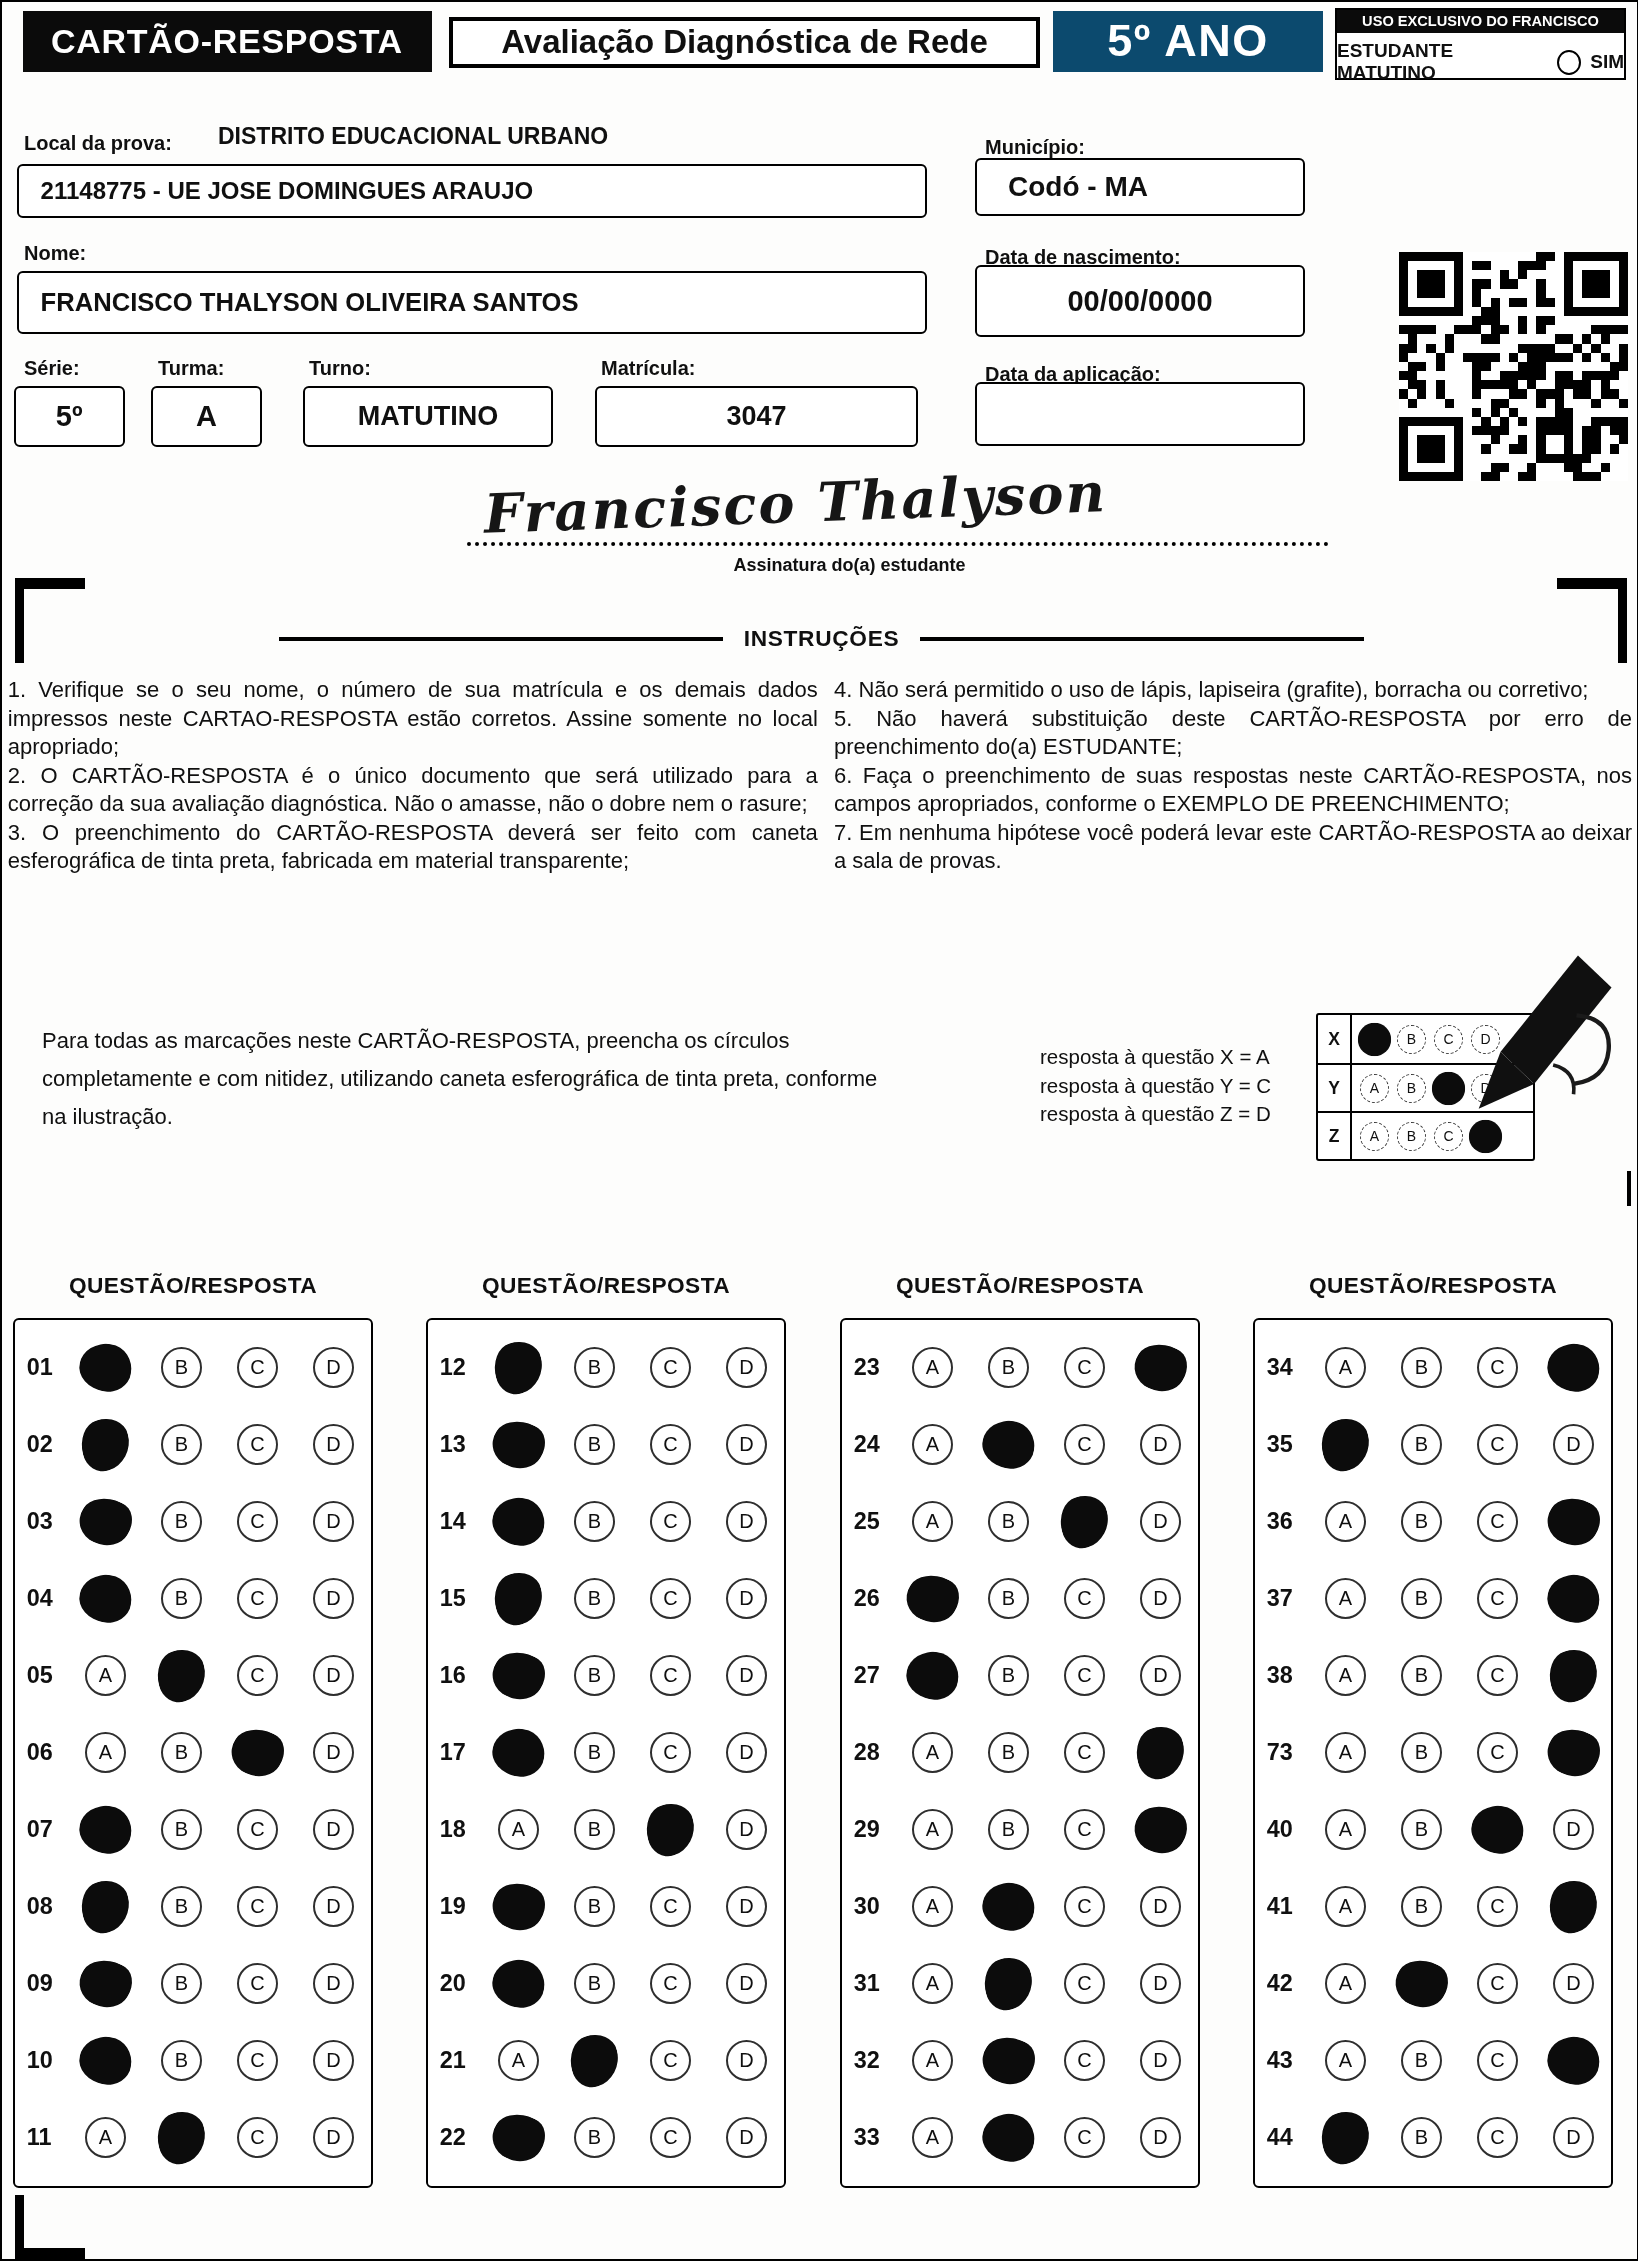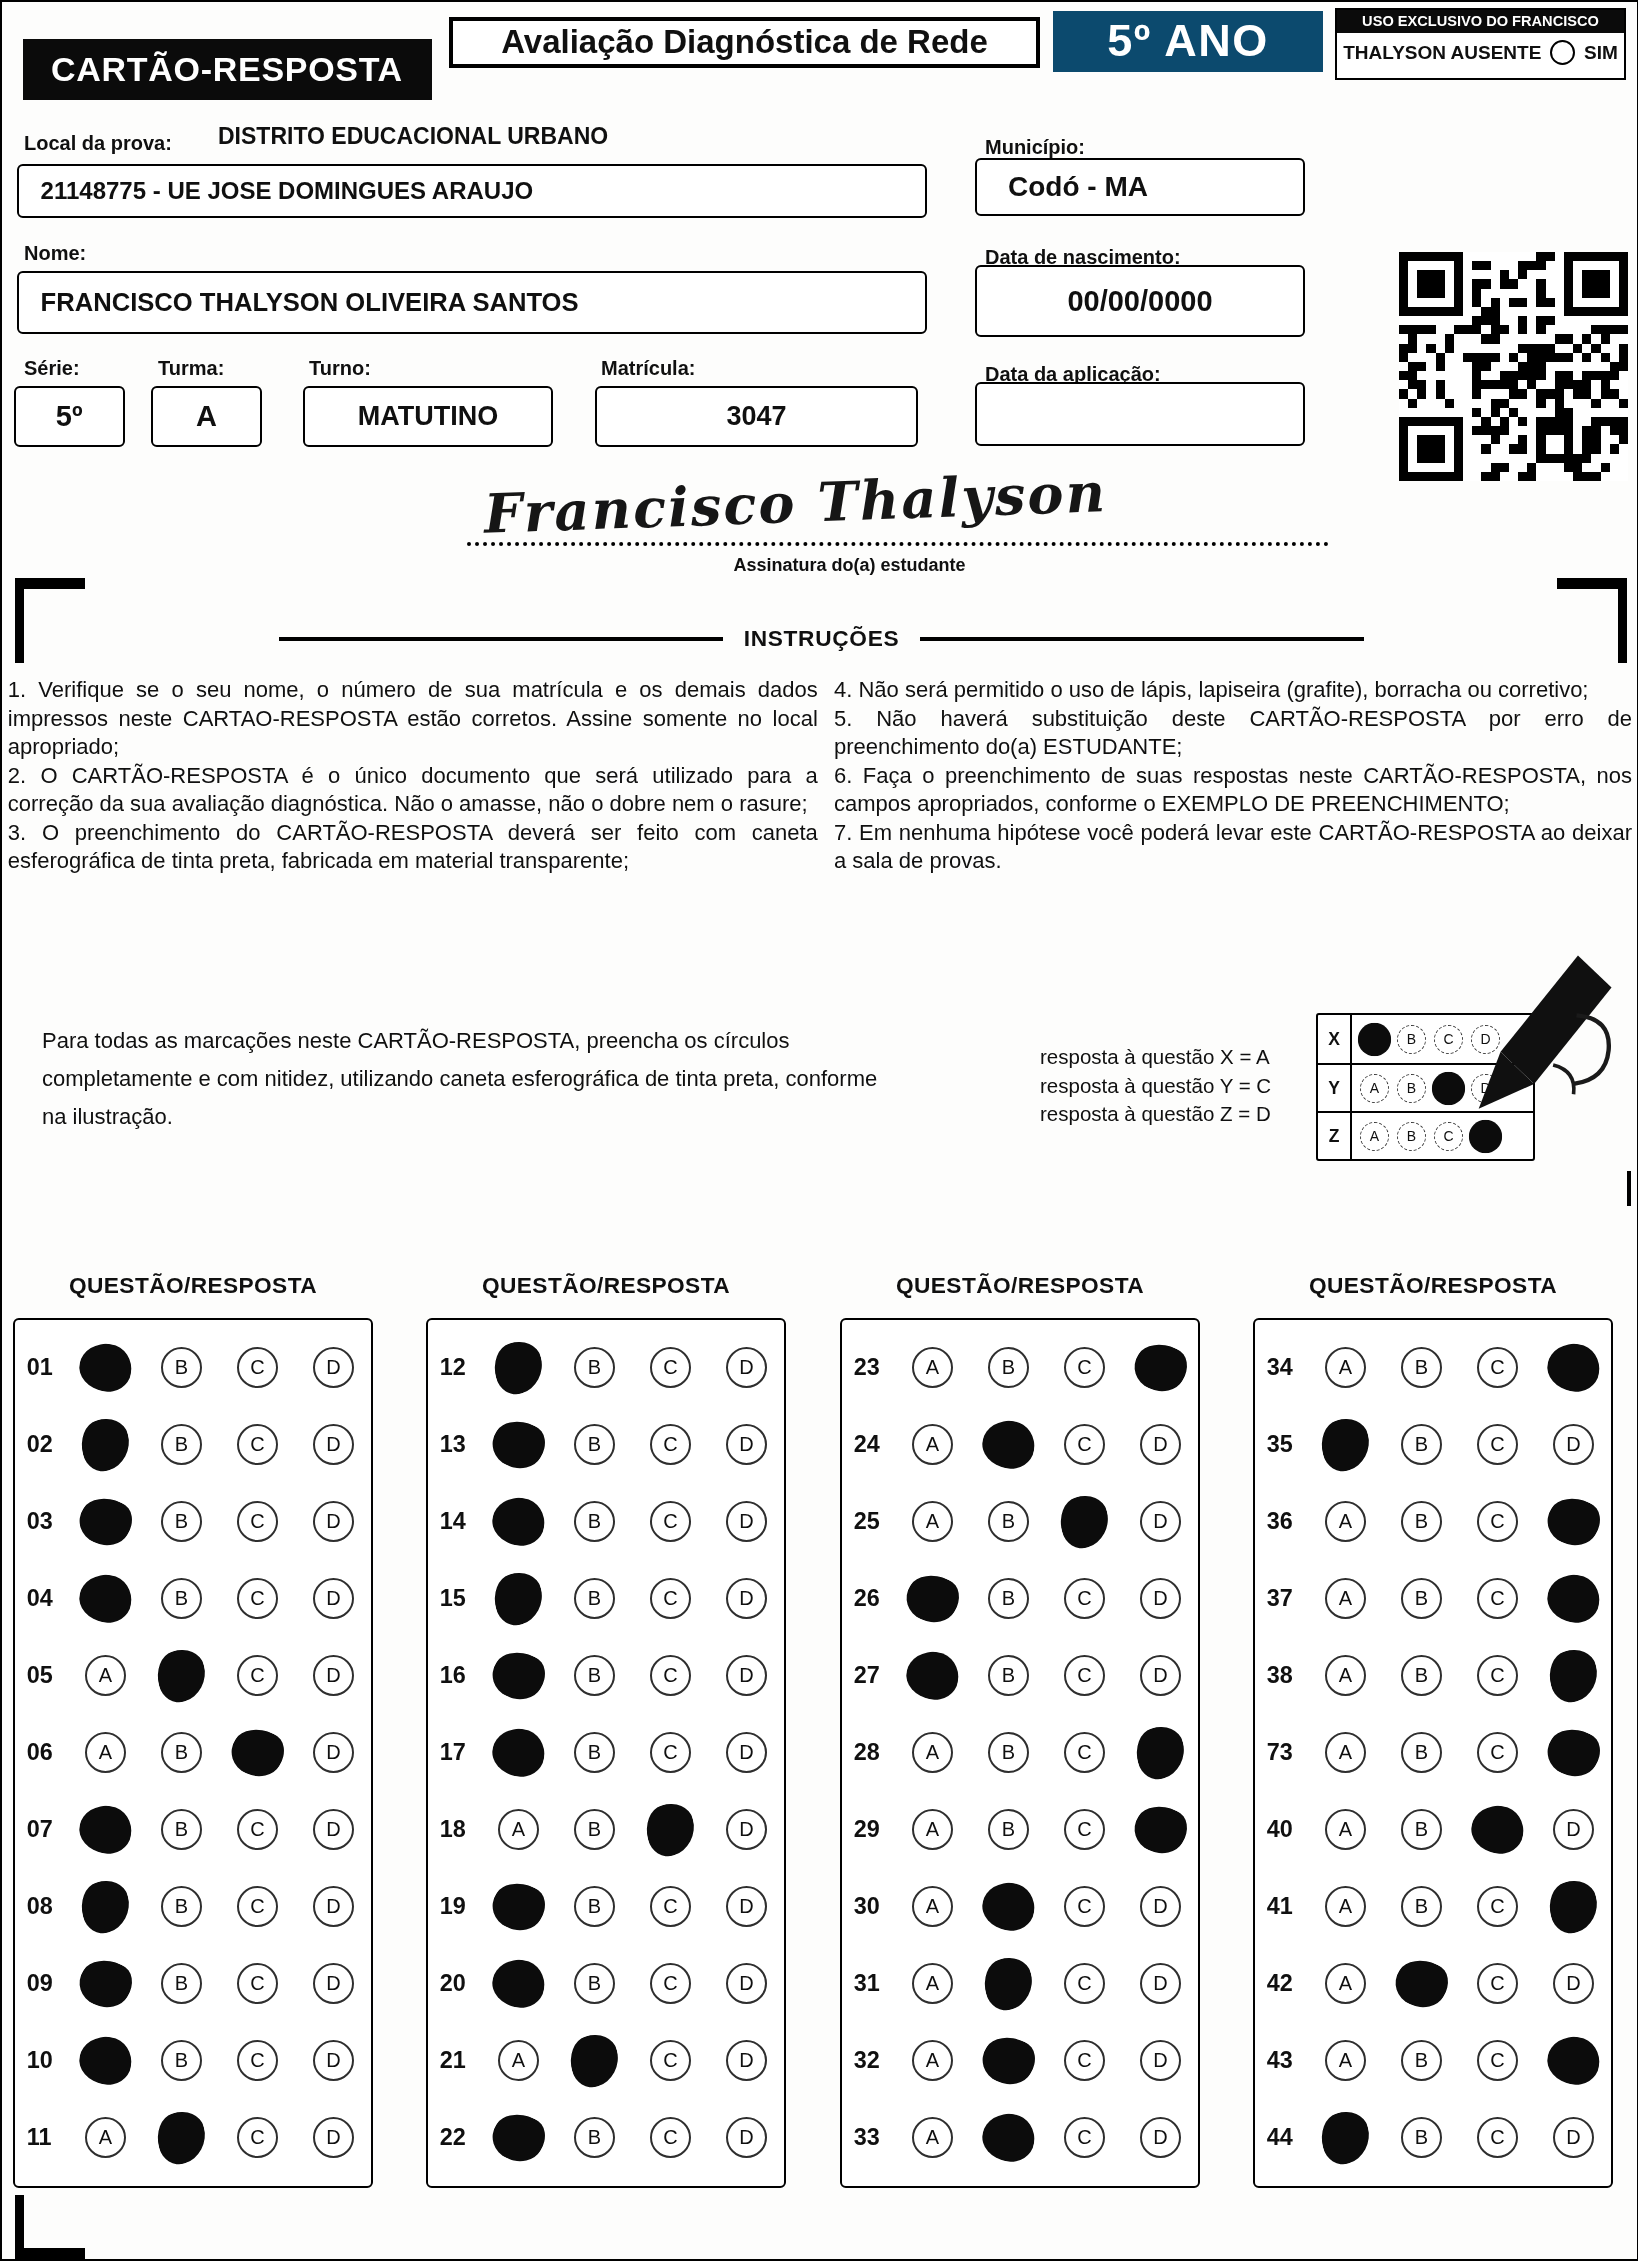--- a/index.html
+++ b/index.html
@@ -4,21 +4,21 @@
 <style>
   * { margin:0; padding:0; box-sizing:border-box; }
   html,body { background:#ffffff; }
   .page {
     position:relative; width:1639px; height:2261px;
     background:#fdfdfc; border:2.2px solid #000;
     font-family:"Liberation Sans", sans-serif; color:#101010; overflow:hidden;
   }
   
   .hdr-card   { position:absolute; left:20.5px; top:8.8px; width:409px; height:61px; background:#0b0b0b; color:#fff;
-                display:flex; align-items:center; justify-content:center; font-weight:bold; font-size:34px; letter-spacing:0.7px;margin-top:28px; }
+                display:flex; align-items:center; justify-content:center; font-weight:bold; font-size:34px; letter-spacing:0.7px; }
   .hdr-title  { position:absolute; left:447px; top:14.6px; width:591px; height:51px; border:4.4px solid #000; background:#fff;
                 display:flex; align-items:center; justify-content:center; font-weight:bold; font-size:33px; }
   .hdr-grade  { position:absolute; left:1051px; top:8.8px; width:270px; height:61px; background:#0c4a6e; color:#fff;
                 display:flex; align-items:center; justify-content:center; font-weight:bold; font-size:45px; letter-spacing:1.5px; }
   .hdr-applier{ position:absolute; left:1333px; top:5.8px; width:291px; height:72px; border:2.2px solid #000; background:#fff; }
   .hdr-applier .bar { background:#0b0b0b; color:#fff; font-size:14.6px; font-weight:bold; text-align:center; padding:3.7px 0; }
   .hdr-applier .row { display:flex; align-items:center; justify-content:center; gap:8.8px; font-weight:bold; font-size:19px; padding-top:7.3px; }
   .absent-circle { width:25px; height:25px; border:2.2px solid #000; border-radius:50%; display:inline-block; }
   
   .flabel { position:absolute; font-weight:bold; font-size:20px; }
@@ -84,21 +84,21 @@
   </div>
   <div class="hdr-title">
     <span>Avaliação Diagnóstica de Rede</span>
   </div>
   <div class="hdr-grade">
     <span>5º ANO</span>
   </div>
   <div class="hdr-applier">
     <div class="bar">USO EXCLUSIVO DO FRANCISCO</div>
     <div class="row">
-      <span>THALYSON AUSENTE</span>
+      <span>ESTUDANTE MATUTINO</span>
       <span class="absent-circle"></span>
       <span>SIM</span>
     </div>
   </div>
 
   <span class="flabel" style="left:22px; top:130px;">Local da prova:</span>
   <span class="fvalue-big" style="left:216px; top:121px;">DISTRITO EDUCACIONAL URBANO</span>
   <span class="flabel" style="left:983px; top:134px;">Município:</span>
 
   <div class="fbox pad-l" style="left:14.6px; top:162px; width:910px; height:54px; font-size:24px;">

